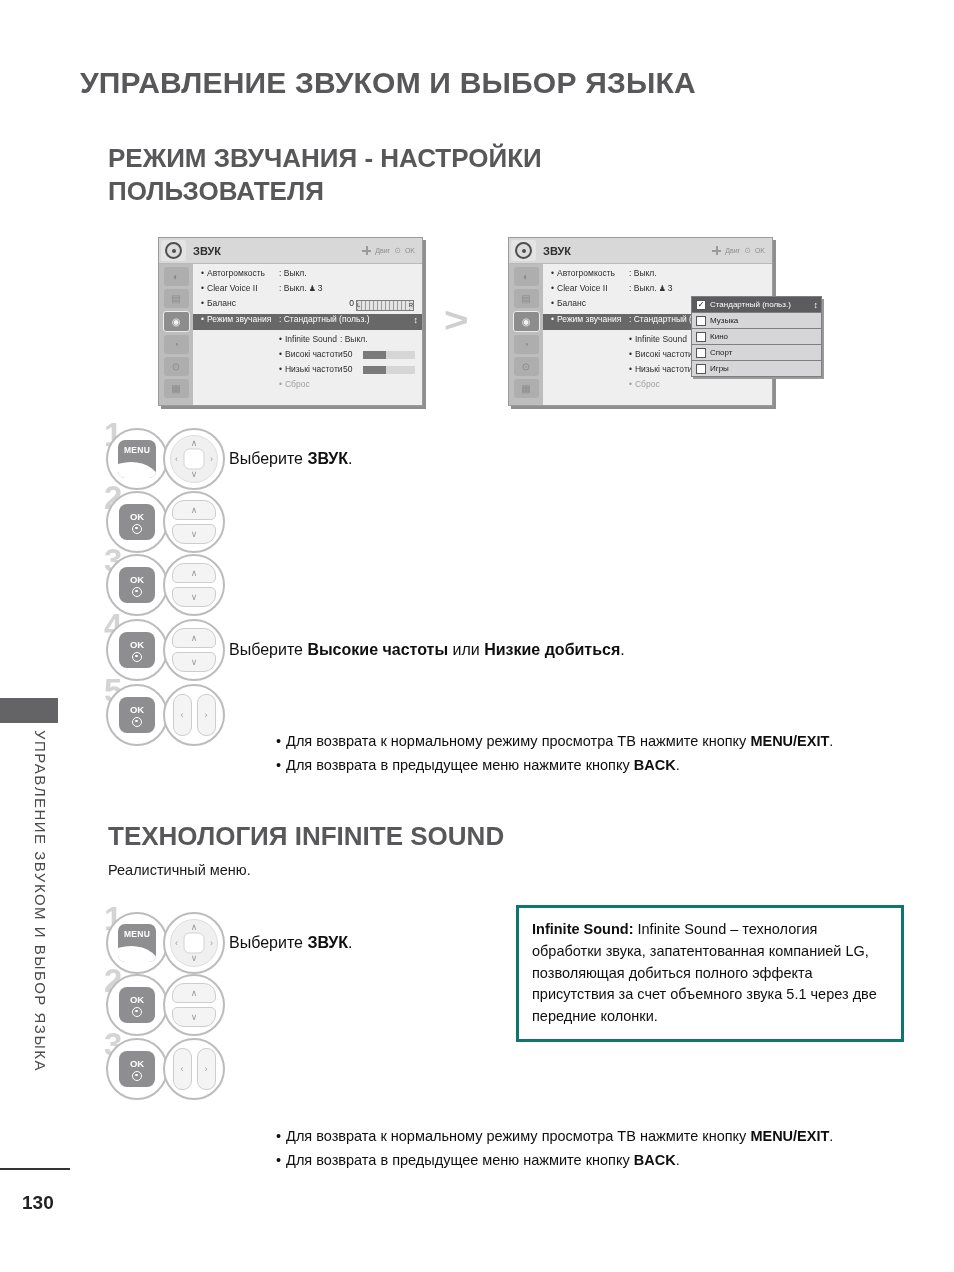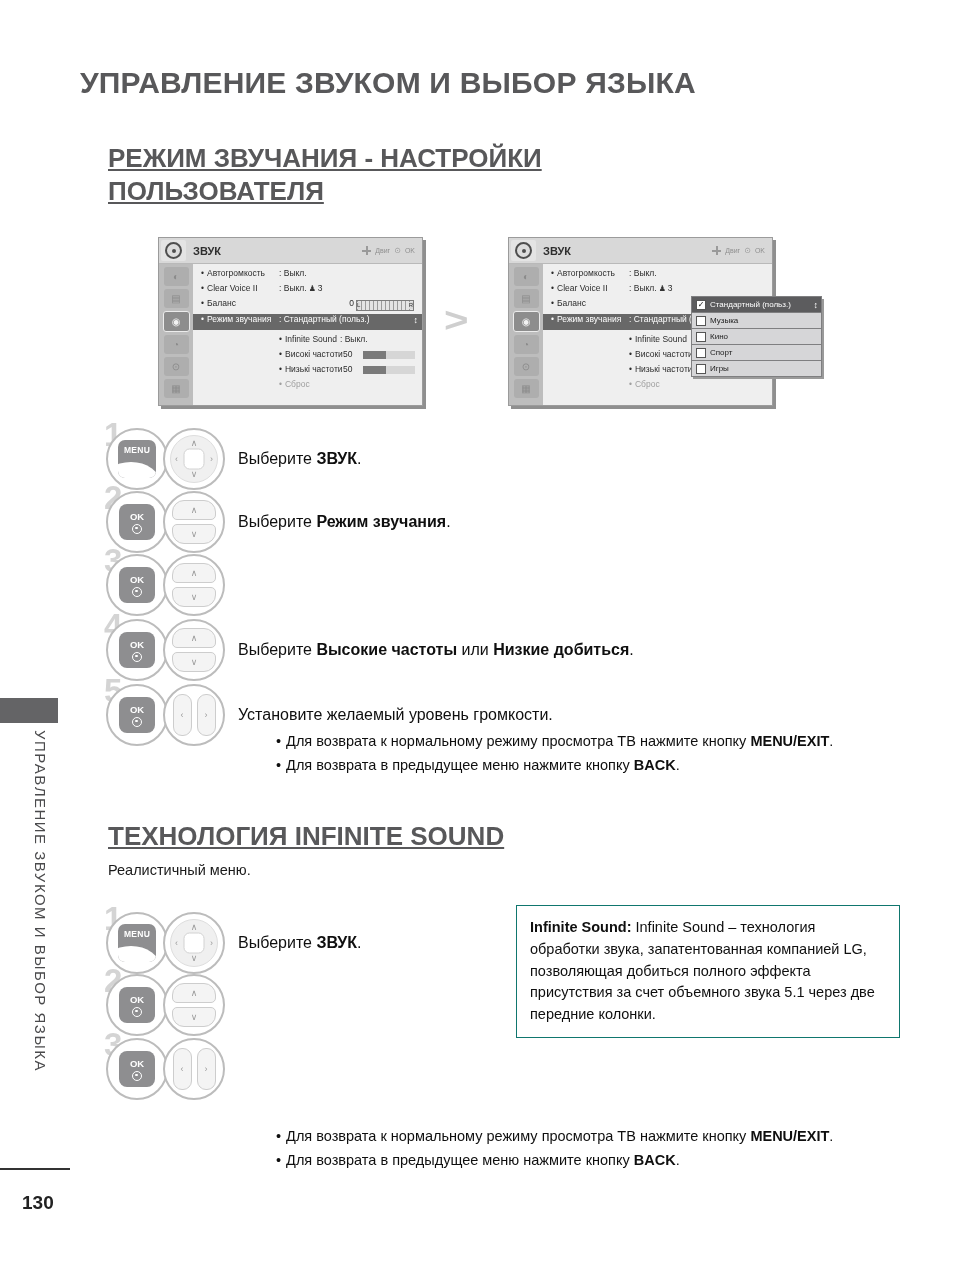--- a/index.html
+++ b/index.html
@@ -2,21 +2,21 @@
 <html><head>
 <meta charset="utf-8">
 <style>
   html,body{margin:0;padding:0;}
   body{
     width:954px;height:1272px;position:relative;background:#ffffff;
     font-family:"Liberation Sans", sans-serif;color:#111;overflow:hidden;
   }
   
   .h1{position:absolute;left:80px;top:66px;font-size:30px;font-weight:bold;color:#58585a;letter-spacing:0.2px;}
-  .h2{position:absolute;font-size:26px;font-weight:bold;color:#58585a;line-height:1.25;text-decoration:underline;}
+  .h2{position:absolute;font-size:26px;font-weight:bold;color:#58585a;line-height:1.25;}
   .h2.s1{left:108px;top:142px;width:540px;}
   .h2.s2{left:108px;top:820px;width:640px;}
   .subtitle{position:absolute;left:108px;top:862px;font-size:14.5px;color:#1a1a1a;}
 
   
   .side-tab{position:absolute;left:0;top:698px;width:58px;height:25px;background:#646466;}
   .side-vert{
     position:absolute;left:32px;top:730px;height:400px;
     writing-mode:vertical-rl;text-orientation:sideways;
     font-size:15px;color:#4a4a4c;letter-spacing:1.5px;white-space:nowrap;
@@ -89,27 +89,27 @@
   .da.up{left:50%;top:3px;transform:translateX(-50%);}
   .da.dn{left:50%;bottom:3px;transform:translateX(-50%);}
   .da.lf{left:4px;top:50%;transform:translateY(-50%);}
   .da.rt{right:4px;top:50%;transform:translateY(-50%);}
   .updown{display:flex;flex-direction:column;gap:4px;align-items:center;}
   .ud{width:42px;height:18px;background:#f4f4f4;border:1px solid #cdcdcd;display:flex;align-items:center;justify-content:center;color:#9a9a9a;font-size:9px;}
   .ud.t{border-radius:12px 12px 5px 5px;}
   .ud.b{border-radius:5px 5px 12px 12px;}
   .lr{display:flex;gap:5px;}
   .lrbtn{width:17px;height:40px;background:#f4f4f4;border:1px solid #cdcdcd;border-radius:9px;display:flex;align-items:center;justify-content:center;color:#9a9a9a;font-size:9px;}
-  .stext{margin-left:13px;font-size:16px;color:#0f0f0f;line-height:1.3;width:470px;}
+  .stext{margin-left:4px;font-size:16px;color:#0f0f0f;line-height:1.3;width:470px;}
   .stext b{font-weight:bold;}
 
   
   .note{position:absolute;font-size:14.5px;color:#0f0f0f;width:640px;}
   .note .nb{margin-right:5px;}
-  .infobox{position:absolute;left:516px;top:905px;width:356px;border:1px solid #0f766e;padding:11px 13px;font-size:14.5px;line-height:1.5;color:#0f0f0f;background:#fff;}
+  .infobox{position:absolute;left:516px;top:905px;width:356px;border:3px solid #0f766e;padding:11px 13px;font-size:14.5px;line-height:1.5;color:#0f0f0f;background:#fff;}
 </style>
 </head>
 <body>
 
 <div class="h1">УПРАВЛЕНИЕ ЗВУКОМ И ВЫБОР ЯЗЫКА</div>
 <div class="h2 s1">РЕЖИМ ЗВУЧАНИЯ - НАСТРОЙКИ ПОЛЬЗОВАТЕЛЯ</div>
 
 <div class="tvshot" style="left:158px;top:237px;">
   <div class="tv-header">
     <span class="tv-appicon">
@@ -308,21 +308,20 @@
         <span class="okl">OK</span>
         <span class="okdot"></span>
       </div>
   </div>
   <div class="circle">
     <div class="updown">
         <span class="ud t">∧</span>
         <span class="ud b">∨</span>
       </div>
   </div>
-  <div class="stext"><span>Выберите </span><b>Режим звучания</b><span>.</span></div>
 </div>
 
 <div class="step" style="top:554px;">
   <div class="num">3</div>
   <div class="circle">
     <div class="key-ok">
         <span class="okl">OK</span>
         <span class="okdot"></span>
       </div>
   </div>
@@ -358,21 +357,20 @@
         <span class="okl">OK</span>
         <span class="okdot"></span>
       </div>
   </div>
   <div class="circle">
     <div class="lr">
         <span class="lrbtn">‹</span>
         <span class="lrbtn">›</span>
       </div>
   </div>
-  <div class="stext"><span>Установите желаемый уровень громкости.</span></div>
 </div>
 
 <div class="note" style="left:276px;top:733px;">
   <span class="nb">•</span><span>Для возврата к нормальному режиму просмотра ТВ нажмите кнопку </span><b>MENU/EXIT</b><span>.</span>
 </div>
 <div class="note" style="left:276px;top:757px;">
   <span class="nb">•</span><span>Для возврата в предыдущее меню нажмите кнопку </span><b>BACK</b><span>.</span>
 </div>
 
 <div class="h2 s2">ТЕХНОЛОГИЯ INFINITE SOUND</div>

